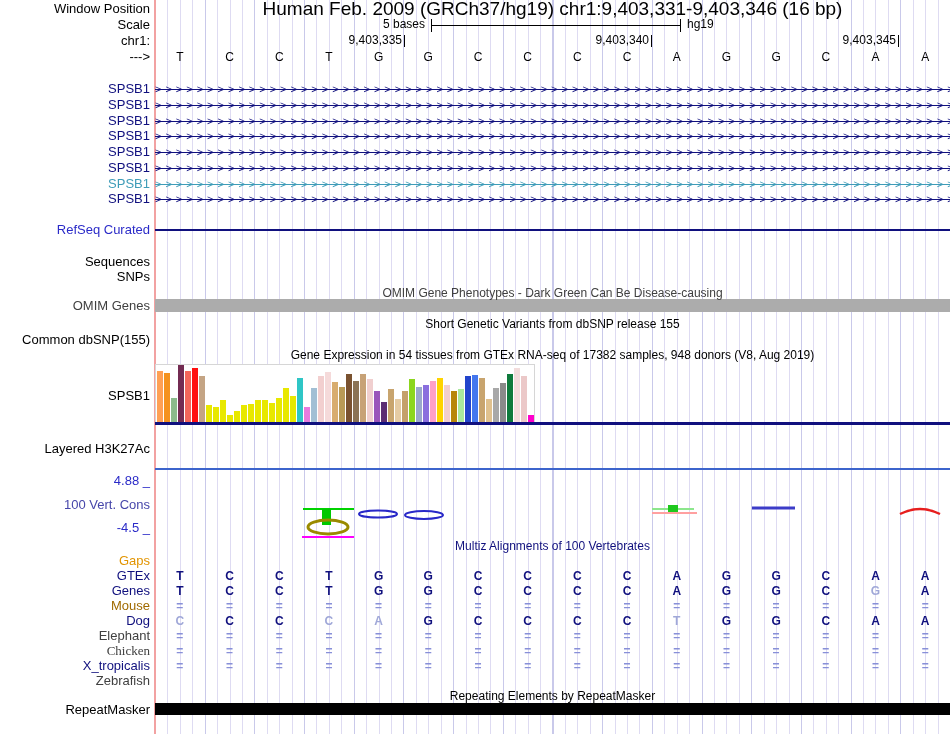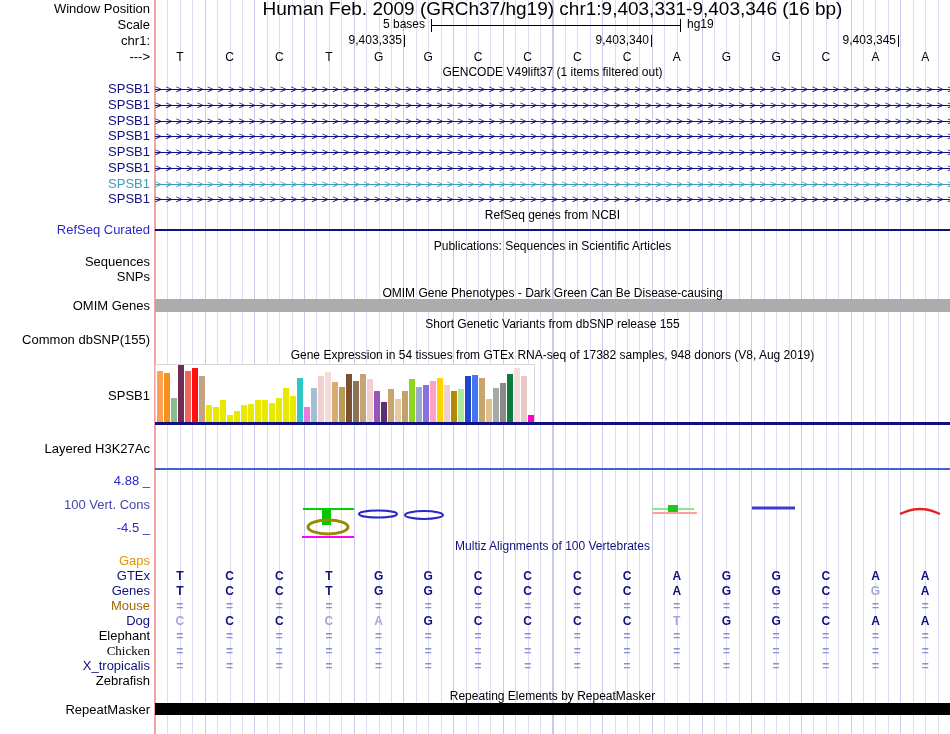--- a/index.html
+++ b/index.html
@@ -7,21 +7,21 @@
            font-family:"Liberation Sans","DejaVu Sans",sans-serif;color:#000;}
   .grid{position:absolute;left:155px;top:0;width:795px;height:734px;z-index:0;
         background:
           repeating-linear-gradient(to right,#c9c9ea 0,#c9c9ea 1px,transparent 1px,transparent 49.6875px),
           repeating-linear-gradient(to right,#dedbf2 0,#dedbf2 1px,transparent 1px,transparent 12.422px);}
   .pinkline{position:absolute;left:154px;top:0;width:2px;height:734px;background:#f2a2a2;z-index:1;}
   .llabel{position:absolute;left:0;width:150px;text-align:right;font-size:13px;line-height:14px;
           white-space:nowrap;z-index:3;}
   .ttitle{position:absolute;left:155px;width:795px;text-align:center;font-size:12px;line-height:13px;
           white-space:nowrap;z-index:3;}
-  .navy{color:#10107E}.teal{color:#3E9CB8}.blue{color:#2B2BC8}.green{color:#000000}
+  .navy{color:#10107E}.teal{color:#3E9CB8}.blue{color:#2B2BC8}.green{color:#404040}
   .orange{color:#E29400}.brown{color:#A06A00}.violetblue{color:#4646AA}
   .hbar{position:absolute;z-index:2;}
   .flexrow{position:absolute;left:155px;width:795px;display:flex;z-index:3;}
   .flexrow .cell{flex:1;text-align:center;}
   .seqrow{top:50px;height:14px;font-size:12px;line-height:14px;}
   .generow{position:absolute;left:155px;width:795px;height:14px;overflow:hidden;white-space:nowrap;
            font-size:11px;line-height:14px;letter-spacing:4px;z-index:2;}
   .mzrow{height:15px;font-size:12px;line-height:15px;font-weight:bold;}
   .mz-dim{color:#A0A8D8 !important;}
   .mz-eq{color:#8890D8;}
@@ -76,45 +76,42 @@
       <span class="cell">C</span>
       <span class="cell">C</span>
       <span class="cell">A</span>
       <span class="cell">G</span>
       <span class="cell">G</span>
       <span class="cell">C</span>
       <span class="cell">A</span>
       <span class="cell">A</span>
     </div>
 
-  <div class="ttitle" style="top:66px">GENCODE V49lift37 (1 items filtered out)</div>
   <div id="gencode-rows">
       <div class="llabel navy" style="top: 82px;">SPSB1</div>
       <div class="generow" style="top: 82px; color: rgb(16, 16, 126); background: linear-gradient(rgb(16, 16, 126), rgb(16, 16, 126)) center center / 100% 1px no-repeat;">&gt;&gt;&gt;&gt;&gt;&gt;&gt;&gt;&gt;&gt;&gt;&gt;&gt;&gt;&gt;&gt;&gt;&gt;&gt;&gt;&gt;&gt;&gt;&gt;&gt;&gt;&gt;&gt;&gt;&gt;&gt;&gt;&gt;&gt;&gt;&gt;&gt;&gt;&gt;&gt;&gt;&gt;&gt;&gt;&gt;&gt;&gt;&gt;&gt;&gt;&gt;&gt;&gt;&gt;&gt;&gt;&gt;&gt;&gt;&gt;&gt;&gt;&gt;&gt;&gt;&gt;&gt;&gt;&gt;&gt;&gt;&gt;&gt;&gt;&gt;&gt;&gt;&gt;&gt;&gt;&gt;&gt;&gt;&gt;&gt;</div>
       <div class="llabel navy" style="top: 98px;">SPSB1</div>
       <div class="generow" style="top: 98px; color: rgb(16, 16, 126); background: linear-gradient(rgb(16, 16, 126), rgb(16, 16, 126)) center center / 100% 1px no-repeat;">&gt;&gt;&gt;&gt;&gt;&gt;&gt;&gt;&gt;&gt;&gt;&gt;&gt;&gt;&gt;&gt;&gt;&gt;&gt;&gt;&gt;&gt;&gt;&gt;&gt;&gt;&gt;&gt;&gt;&gt;&gt;&gt;&gt;&gt;&gt;&gt;&gt;&gt;&gt;&gt;&gt;&gt;&gt;&gt;&gt;&gt;&gt;&gt;&gt;&gt;&gt;&gt;&gt;&gt;&gt;&gt;&gt;&gt;&gt;&gt;&gt;&gt;&gt;&gt;&gt;&gt;&gt;&gt;&gt;&gt;&gt;&gt;&gt;&gt;&gt;&gt;&gt;&gt;&gt;&gt;&gt;&gt;&gt;&gt;&gt;</div>
       <div class="llabel navy" style="top: 114px;">SPSB1</div>
       <div class="generow" style="top: 114px; color: rgb(16, 16, 126); background: linear-gradient(rgb(16, 16, 126), rgb(16, 16, 126)) center center / 100% 1px no-repeat;">&gt;&gt;&gt;&gt;&gt;&gt;&gt;&gt;&gt;&gt;&gt;&gt;&gt;&gt;&gt;&gt;&gt;&gt;&gt;&gt;&gt;&gt;&gt;&gt;&gt;&gt;&gt;&gt;&gt;&gt;&gt;&gt;&gt;&gt;&gt;&gt;&gt;&gt;&gt;&gt;&gt;&gt;&gt;&gt;&gt;&gt;&gt;&gt;&gt;&gt;&gt;&gt;&gt;&gt;&gt;&gt;&gt;&gt;&gt;&gt;&gt;&gt;&gt;&gt;&gt;&gt;&gt;&gt;&gt;&gt;&gt;&gt;&gt;&gt;&gt;&gt;&gt;&gt;&gt;&gt;&gt;&gt;&gt;&gt;&gt;</div>
       <div class="llabel navy" style="top: 129px;">SPSB1</div>
       <div class="generow" style="top: 129px; color: rgb(16, 16, 126); background: linear-gradient(rgb(16, 16, 126), rgb(16, 16, 126)) center center / 100% 1px no-repeat;">&gt;&gt;&gt;&gt;&gt;&gt;&gt;&gt;&gt;&gt;&gt;&gt;&gt;&gt;&gt;&gt;&gt;&gt;&gt;&gt;&gt;&gt;&gt;&gt;&gt;&gt;&gt;&gt;&gt;&gt;&gt;&gt;&gt;&gt;&gt;&gt;&gt;&gt;&gt;&gt;&gt;&gt;&gt;&gt;&gt;&gt;&gt;&gt;&gt;&gt;&gt;&gt;&gt;&gt;&gt;&gt;&gt;&gt;&gt;&gt;&gt;&gt;&gt;&gt;&gt;&gt;&gt;&gt;&gt;&gt;&gt;&gt;&gt;&gt;&gt;&gt;&gt;&gt;&gt;&gt;&gt;&gt;&gt;&gt;&gt;</div>
       <div class="llabel navy" style="top: 145px;">SPSB1</div>
       <div class="generow" style="top: 145px; color: rgb(16, 16, 126); background: linear-gradient(rgb(16, 16, 126), rgb(16, 16, 126)) center center / 100% 1px no-repeat;">&gt;&gt;&gt;&gt;&gt;&gt;&gt;&gt;&gt;&gt;&gt;&gt;&gt;&gt;&gt;&gt;&gt;&gt;&gt;&gt;&gt;&gt;&gt;&gt;&gt;&gt;&gt;&gt;&gt;&gt;&gt;&gt;&gt;&gt;&gt;&gt;&gt;&gt;&gt;&gt;&gt;&gt;&gt;&gt;&gt;&gt;&gt;&gt;&gt;&gt;&gt;&gt;&gt;&gt;&gt;&gt;&gt;&gt;&gt;&gt;&gt;&gt;&gt;&gt;&gt;&gt;&gt;&gt;&gt;&gt;&gt;&gt;&gt;&gt;&gt;&gt;&gt;&gt;&gt;&gt;&gt;&gt;&gt;&gt;&gt;</div>
       <div class="llabel navy" style="top: 161px;">SPSB1</div>
       <div class="generow" style="top: 161px; color: rgb(16, 16, 126); background: linear-gradient(rgb(16, 16, 126), rgb(16, 16, 126)) center center / 100% 1px no-repeat;">&gt;&gt;&gt;&gt;&gt;&gt;&gt;&gt;&gt;&gt;&gt;&gt;&gt;&gt;&gt;&gt;&gt;&gt;&gt;&gt;&gt;&gt;&gt;&gt;&gt;&gt;&gt;&gt;&gt;&gt;&gt;&gt;&gt;&gt;&gt;&gt;&gt;&gt;&gt;&gt;&gt;&gt;&gt;&gt;&gt;&gt;&gt;&gt;&gt;&gt;&gt;&gt;&gt;&gt;&gt;&gt;&gt;&gt;&gt;&gt;&gt;&gt;&gt;&gt;&gt;&gt;&gt;&gt;&gt;&gt;&gt;&gt;&gt;&gt;&gt;&gt;&gt;&gt;&gt;&gt;&gt;&gt;&gt;&gt;&gt;</div>
       <div class="llabel teal" style="top: 177px;">SPSB1</div>
       <div class="generow" style="top: 177px; color: rgb(62, 156, 184); background: linear-gradient(rgb(62, 156, 184), rgb(62, 156, 184)) center center / 100% 1px no-repeat;">&gt;&gt;&gt;&gt;&gt;&gt;&gt;&gt;&gt;&gt;&gt;&gt;&gt;&gt;&gt;&gt;&gt;&gt;&gt;&gt;&gt;&gt;&gt;&gt;&gt;&gt;&gt;&gt;&gt;&gt;&gt;&gt;&gt;&gt;&gt;&gt;&gt;&gt;&gt;&gt;&gt;&gt;&gt;&gt;&gt;&gt;&gt;&gt;&gt;&gt;&gt;&gt;&gt;&gt;&gt;&gt;&gt;&gt;&gt;&gt;&gt;&gt;&gt;&gt;&gt;&gt;&gt;&gt;&gt;&gt;&gt;&gt;&gt;&gt;&gt;&gt;&gt;&gt;&gt;&gt;&gt;&gt;&gt;&gt;&gt;</div>
       <div class="llabel navy" style="top: 192px;">SPSB1</div>
       <div class="generow" style="top: 192px; color: rgb(16, 16, 126); background: linear-gradient(rgb(16, 16, 126), rgb(16, 16, 126)) center center / 100% 1px no-repeat;">&gt;&gt;&gt;&gt;&gt;&gt;&gt;&gt;&gt;&gt;&gt;&gt;&gt;&gt;&gt;&gt;&gt;&gt;&gt;&gt;&gt;&gt;&gt;&gt;&gt;&gt;&gt;&gt;&gt;&gt;&gt;&gt;&gt;&gt;&gt;&gt;&gt;&gt;&gt;&gt;&gt;&gt;&gt;&gt;&gt;&gt;&gt;&gt;&gt;&gt;&gt;&gt;&gt;&gt;&gt;&gt;&gt;&gt;&gt;&gt;&gt;&gt;&gt;&gt;&gt;&gt;&gt;&gt;&gt;&gt;&gt;&gt;&gt;&gt;&gt;&gt;&gt;&gt;&gt;&gt;&gt;&gt;&gt;&gt;&gt;</div>
     </div>
 
-  <div class="ttitle" style="top:209px">RefSeq genes from NCBI</div>
   <div class="llabel blue" style="top:223px">RefSeq Curated</div>
   <div class="hbar" style="left:155px;top:229px;width:795px;height:2px;background:#10107E"></div>
 
-  <div class="ttitle" style="top:240px">Publications: Sequences in Scientific Articles</div>
   <div class="llabel" style="top:255px">Sequences</div>
   <div class="llabel" style="top:270px">SNPs</div>
 
   <div class="ttitle green" style="top:287px">OMIM Gene Phenotypes - Dark Green Can Be Disease-causing</div>
   <div class="llabel green" style="top:299px">OMIM Genes</div>
   <div class="hbar" style="left:155px;top:299px;width:795px;height:13px;background:#ACACAC"></div>
 
   <div class="ttitle" style="top:318px">Short Genetic Variants from dbSNP release 155</div>
   <div class="llabel" style="top:333px">Common dbSNP(155)</div>
 

